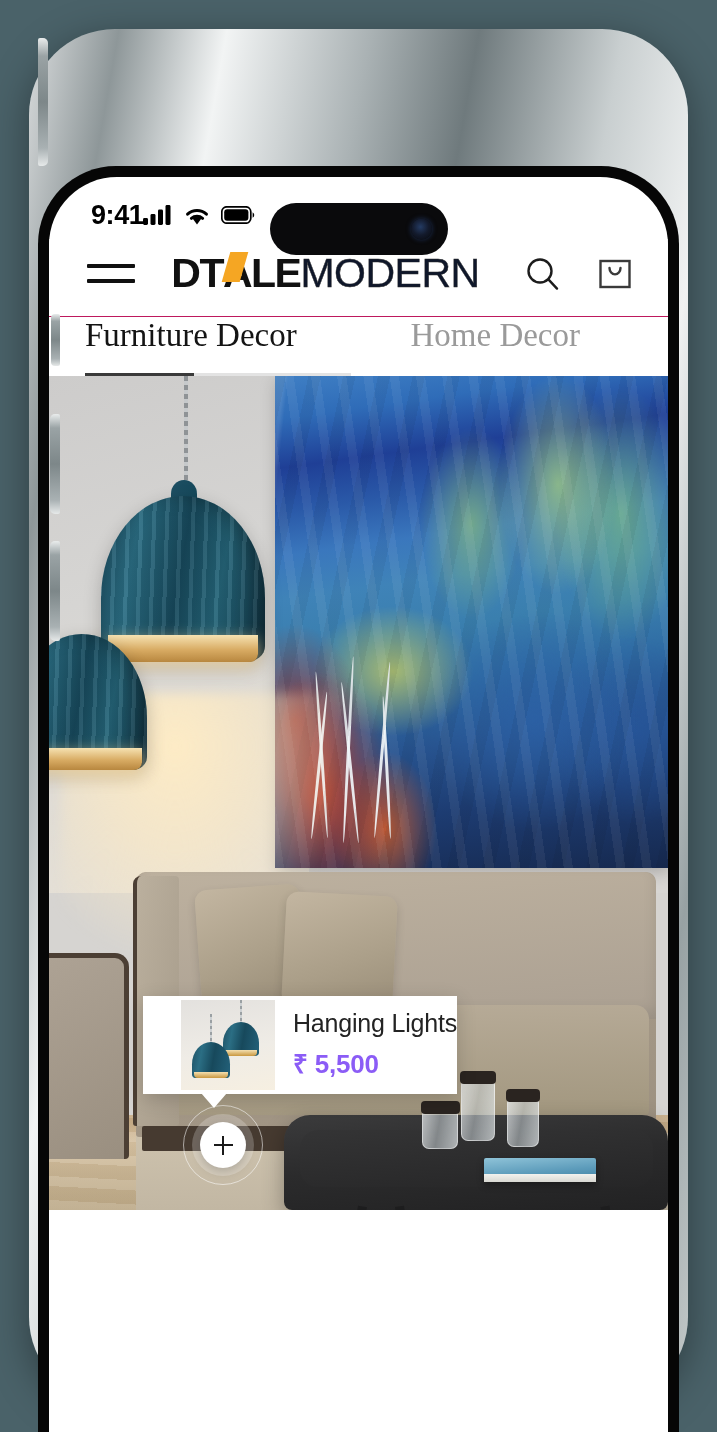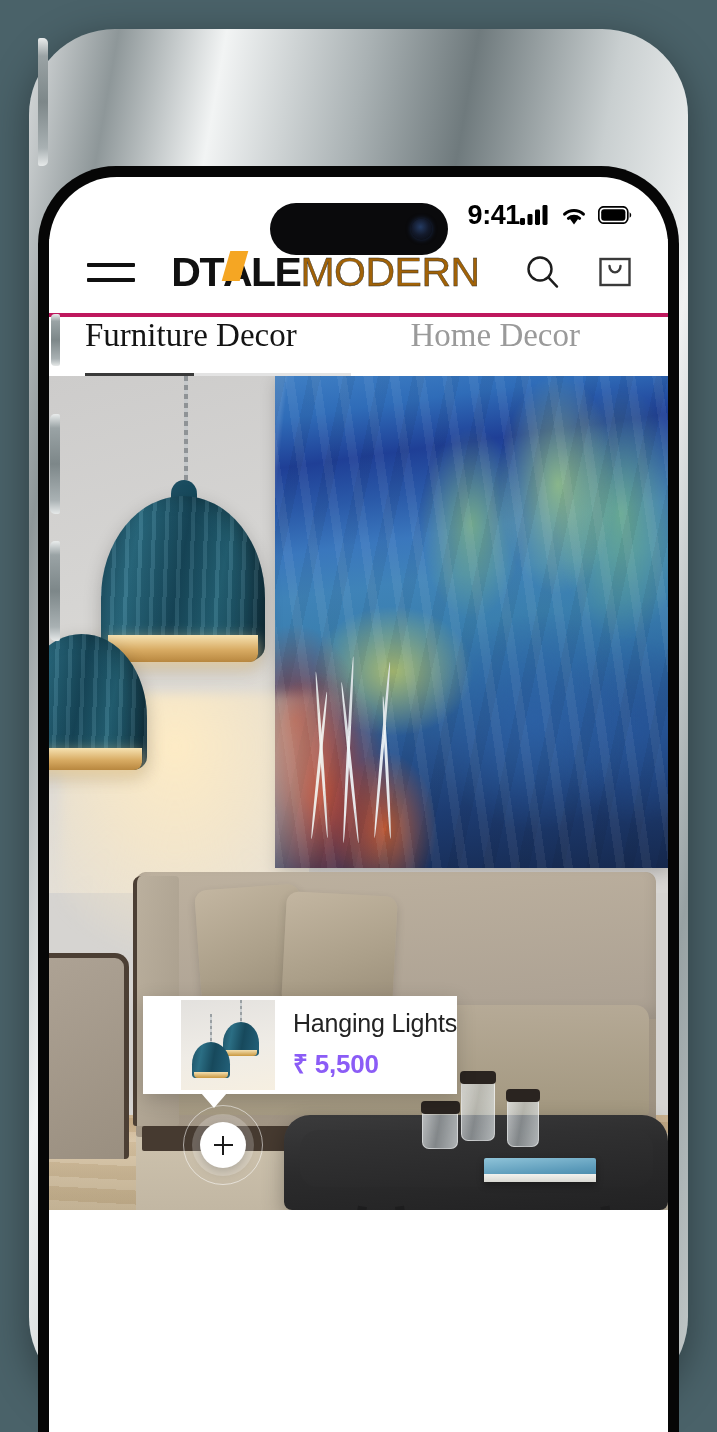--- a/index.html
+++ b/index.html
@@ -55,21 +55,21 @@
   .btn-voldn  { left: 21px; top: 512px; width: 10px; height: 100px; border-radius: 5px 2px 2px 5px; }
   .btn-power  { right: 21px; top: 455px; width: 10px; height: 128px; border-radius: 2px 5px 5px 2px;
                 background: linear-gradient(180deg,#e9ecec 0%,#9aa3a5 14%,#7d8789 50%,#a9b1b3 86%,#e6e9e9 100%); }
 
   
   .status-bar {
     position: relative;
     height: 62px;
     display: flex;
     align-items: center;
-    justify-content: flex-end;
+    justify-content: flex-start;
     padding: 14px 36px 0 42px;
     z-index: 4;
   }
   .status-time {
     font-size: 27px;
     font-weight: bold;
     color: #000;
     letter-spacing: -0.4px;
     font-family: "Liberation Sans", sans-serif;
   }
@@ -96,21 +96,21 @@
     background: radial-gradient(circle at 45% 40%, #243b63 0%, #131a2c 48%, #07080c 100%);
     box-shadow: 0 0 5px rgba(40,70,130,.6);
   }
 
   
   .app-header {
     height: 78px;
     display: flex;
     align-items: center;
     padding: 0 32px 8px 38px;
-    border-bottom: 4px solid #be185d;
+    border-bottom: 1px solid #be185d;
     background: #fff;
   }
   .hamburger { width: 48px; display: flex; flex-direction: column; gap: 11px; cursor: pointer; }
   .hamburger span { display: block; height: 4px; background: #101010; border-radius: 1px; }
 
   .brand-logo {
     flex: 1;
     display: flex;
     align-items: center;
     justify-content: center;
@@ -129,21 +129,21 @@
     position: absolute;
     left: 3px; top: 2px;
     width: 18px; height: 30px;
     background: #f5a623;
     transform: skewX(-16deg);
   }
   .brand-thin {
     font-family: "Liberation Sans", sans-serif;
     font-weight: 300;
     font-size: 41px;
-    color: #a16207;
+    color: #0f172a;
     letter-spacing: -0.5px;
     -webkit-text-stroke: 0.4px #2d2d2d;
   }
   .header-actions { display: flex; align-items: center; gap: 30px; }
   .icon-btn { width: 42px; height: 42px; display: flex; align-items: center; justify-content: center; cursor: pointer; }
 
   
   .page-title {
     text-align: center;
     font-family: "Liberation Serif", serif;

